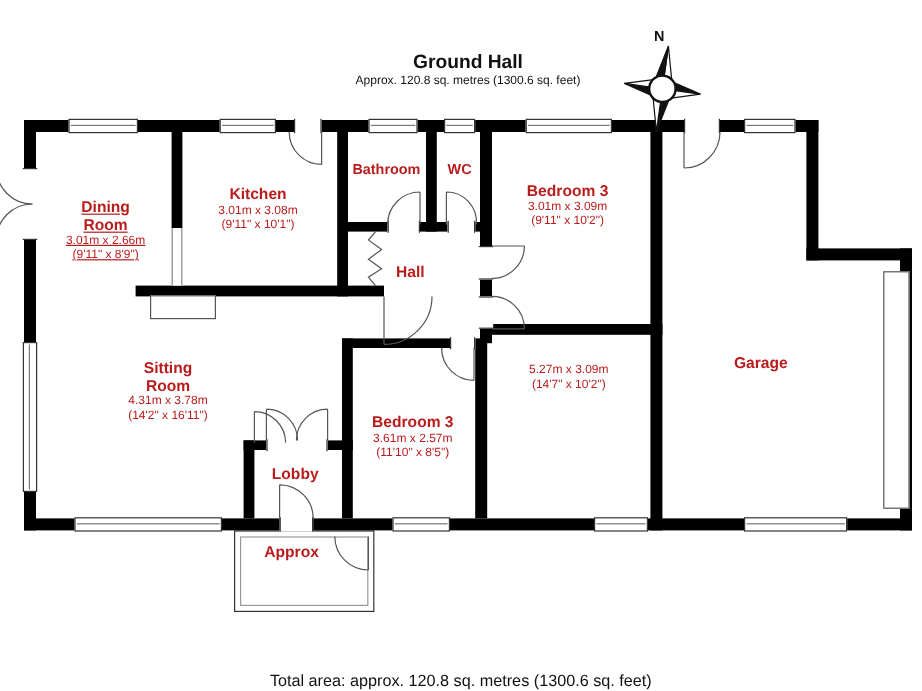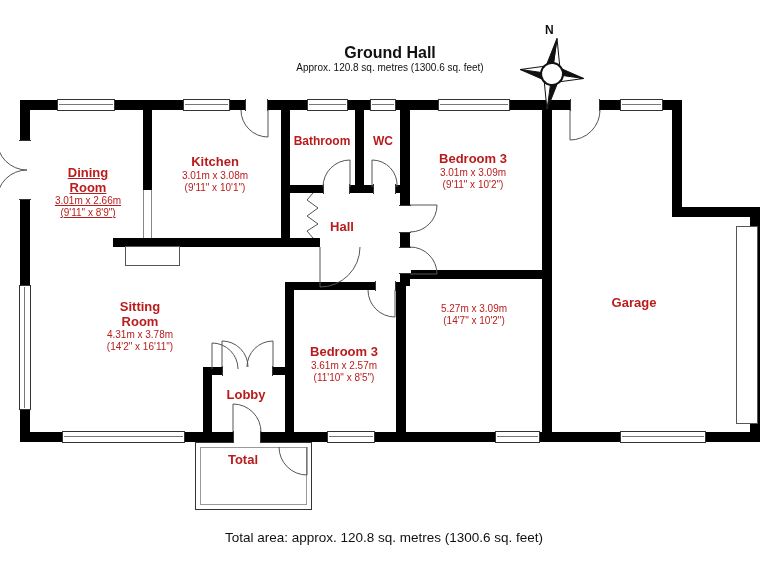--- a/index.html
+++ b/index.html
@@ -17,21 +17,21 @@
   .porch-outer{position:absolute;border:1px solid #333;z-index:0;box-sizing:border-box;background:#fff;}
   .porch-inner{position:absolute;left:4px;top:4px;right:4px;bottom:4px;border:1px solid #999;}
   svg.overlay{position:absolute;left:0;top:0;z-index:3;pointer-events:none;}
   .compass{position:absolute;z-index:4;}
   .room-label{position:absolute;z-index:4;text-align:center;color:#b91c1c;}
   .room-name{font-weight:bold;font-size:13px;line-height:1.12;}
   .room-dims{font-size:10px;line-height:1.22;}
   .title-block{position:absolute;left:230px;top:44px;width:320px;text-align:center;z-index:4;color:#111;}
   .title-main{font-weight:bold;font-size:16px;line-height:1.1;}
   .title-sub{font-size:10px;margin-top:0;}
-  .footer{position:absolute;left:0;top:530px;width:768px;text-align:center;font-size:13.5px;color:#111;z-index:4;}
+  .footer{position:absolute;left:0;top:560px;width:768px;text-align:center;font-size:13.5px;color:#111;z-index:4;}
 </style>
 </head>
 <body>
 
 <div class="plan">
 
   <div class="title-block">
     <div class="title-main">Ground Hall</div>
     <div class="title-sub">Approx. 120.8 sq. metres (1300.6 sq. feet)</div>
   </div>
@@ -181,18 +181,18 @@
 
   <div class="room-label" style="left:584px;top:296px;width:100px;">
     <div class="room-name">Garage</div>
   </div>
 
   <div class="room-label" style="left:211px;top:388px;width:70px;">
     <div class="room-name">Lobby</div>
   </div>
 
   <div class="room-label" style="left:208px;top:453px;width:70px;">
-    <div class="room-name">Total</div>
+    <div class="room-name">Approx</div>
   </div>
 
   <div class="footer">Total area: approx. 120.8 sq. metres (1300.6 sq. feet)</div>
 
 </div>
 
 </body></html>

